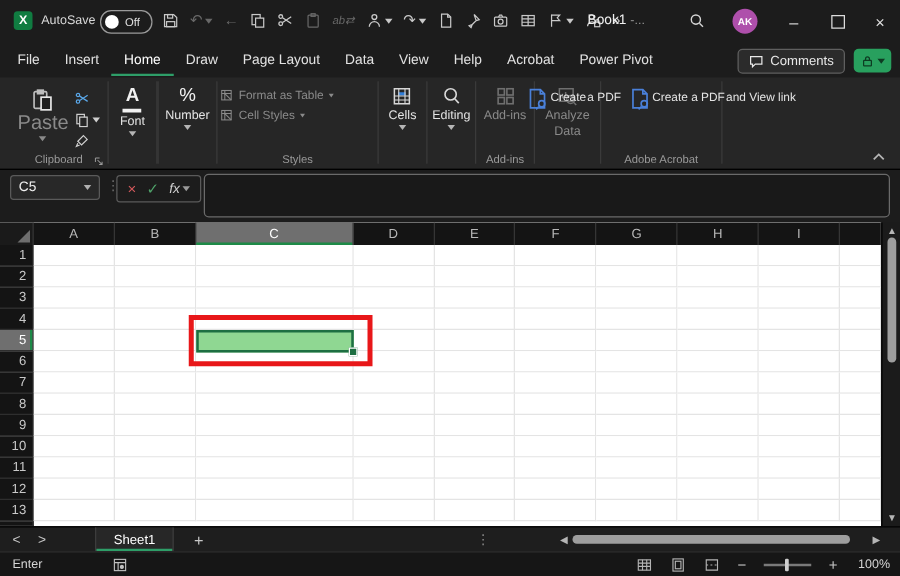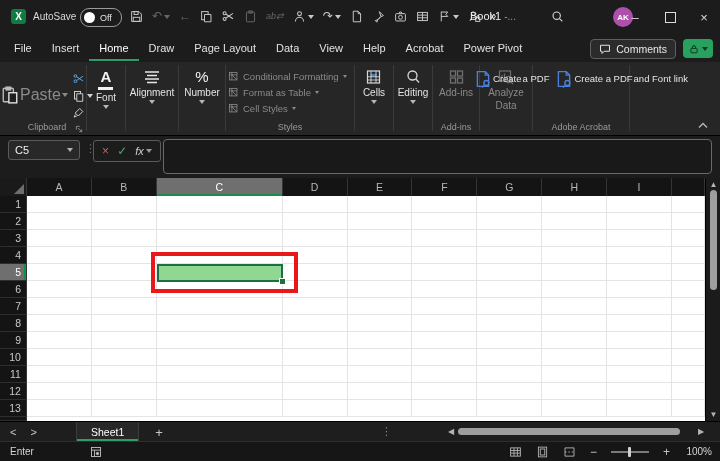--- a/index.html
+++ b/index.html
@@ -18,21 +18,21 @@
   #autosave-state{font-size:9px;color:#e0e0e0;margin-left:5px;}
   #qat{position:absolute;left:130px;top:8px;display:flex;align-items:center;gap:9px;height:17px;color:#c9c9c9;}
   .qat-btn{display:inline-flex;align-items:center;gap:2px;font-size:12px;line-height:13px;}
   .qat-btn.dim{color:#686868;}
   .gl{font-size:12px;line-height:13px;}
   .gl.ab{font-size:9px;font-style:italic;}
   #doc-title{position:absolute;left:470px;top:10px;font-size:11px;color:#f0f0f0;white-space:nowrap;}
   #doc-title .sfx{color:#9a9a9a;font-size:10px;}
   #search-btn{position:absolute;left:551px;top:10px;color:#d5d5d5;}
   #avatar{position:absolute;left:586px;top:7px;width:20px;height:20px;border-radius:50%;background:#ae4fab;
-          color:#fff;font-size:8px;font-weight:bold;display:flex;align-items:center;justify-content:center;margin-left:27px;}
+          color:#fff;font-size:8px;font-weight:bold;display:flex;align-items:center;justify-content:center;}
   .winbtn{position:absolute;top:0;width:34px;height:34px;display:flex;align-items:center;justify-content:center;color:#dcdcdc;font-size:13px;}
   #min-btn{left:618px;} #max-btn{left:653px;} #close-btn{left:688px;width:32px;}
   #max-box{width:9px;height:9px;border:1px solid #dcdcdc;}
 
   
   #menubar{position:absolute;left:0;top:34px;width:720px;height:28px;background:#1c1c1c;}
   #menu-tabs{position:absolute;left:4px;top:0;height:28px;display:flex;align-items:center;}
   .mtab{padding:0 10px;font-size:11px;color:#e2e2e2;height:26px;line-height:26px;}
   .mtab.active{color:#fff;box-shadow:inset 0 -2px 0 #2e9e68;}
   #comments-btn{position:absolute;right:44px;top:5px;height:18px;padding:0 8px;border:1px solid #5f5f5f;border-radius:4px;
@@ -45,21 +45,21 @@
   .rgroup{display:flex;flex-direction:column;align-items:center;position:relative;}
   .rsep{width:1px;background:#3a3a3a;margin:3px 0 4px 0;}
   .rcontent{flex:1;display:flex;align-items:flex-start;justify-content:center;width:100%;padding-top:5px;box-sizing:border-box;}
   .glabel{font-size:9px;color:#9a9a9a;height:14px;line-height:12px;}
   .bigbtn{display:flex;flex-direction:column;align-items:center;gap:2px;padding-top:2px;}
   .bigbtn .blabel{font-size:10px;color:#e4e4e4;line-height:11px;text-align:center;}
   .bigbtn .tri{color:#b5b5b5;}
   .dimtxt{color:#8a8a8a !important;}
   #grp-clipboard{width:78px;}
   #clip-cols{display:flex;gap:5px;padding-top:4px;}
-  #paste-stack{display:flex;flex-direction:row;align-items:center;gap:1px;}
+  #paste-stack{display:flex;flex-direction:column;align-items:center;gap:1px;}
   #clip-mini{display:flex;flex-direction:column;gap:4px;padding-top:1px;}
   .mini-row{display:flex;align-items:center;gap:2px;height:13px;color:#cfcfcf;}
   #launcher{position:absolute;right:3px;bottom:2px;color:#9a9a9a;}
   #grp-font{width:38px;} #grp-align{width:52px;} #grp-number{width:46px;}
   #bigA{font-size:15px;font-weight:bold;color:#f2f2f2;line-height:15px;}
   #bigA-bar{width:15px;height:3px;background:#f2f2f2;margin-top:1px;}
   #pct{font-size:15px;color:#f2f2f2;line-height:16px;}
   #grp-styles{width:128px;}
   #styles-rows{display:flex;flex-direction:column;gap:3px;padding-top:3px;align-self:flex-start;padding-left:2px;}
   .srow{display:flex;align-items:center;gap:4px;font-size:9.5px;color:#8a8a8a;height:13px;white-space:nowrap;}
@@ -335,56 +335,36 @@
         <div class="bigbtn">
           <span id="bigA">A</span>
           <span id="bigA-bar"></span>
           <span class="blabel">Font</span>
           <span class="tri"></span>
         </div>
       </div>
     </div>
     <div class="rsep"></div>
 
-    <div class="rgroup" id="grp-align">
-      <div class="rcontent">
-        <div class="bigbtn">
-          <svg width="18" height="16" viewBox="0 0 18 16" stroke="#e8e8e8" stroke-width="1.4">
-              <path d="M2 3 H16 M4 6.5 H14 M2 10 H16 M4 13.5 H14"></path>
-            </svg>
-          <span class="blabel">Alignment</span>
-          <span class="tri"></span>
-        </div>
-      </div>
-    </div>
     <div class="rsep"></div>
 
     <div class="rgroup" id="grp-number">
       <div class="rcontent">
         <div class="bigbtn">
           <span id="pct">%</span>
           <span class="blabel">Number</span>
           <span class="tri"></span>
         </div>
       </div>
     </div>
     <div class="rsep"></div>
 
     <div class="rgroup" id="grp-styles">
       <div class="rcontent" style="justify-content:flex-start;">
         <div id="styles-rows">
-            <div class="srow" style="color: rgb(138, 138, 138);">
-              <svg width="11" height="11" viewBox="0 0 16 16" fill="none" stroke="currentColor" stroke-width="1.2">
-                <rect x="2" y="2" width="11" height="11"></rect>
-                <path d="M2 5.6 H13 M5.6 2 V13"></path>
-                <path d="M5.6 5.6 L13 13"></path>
-              </svg>
-              <span>Conditional Formatting</span>
-              <span class="tri"></span>
-            </div>
             <div class="srow" style="color: rgb(138, 138, 138);">
               <svg width="11" height="11" viewBox="0 0 16 16" fill="none" stroke="currentColor" stroke-width="1.2">
                 <rect x="2" y="2" width="11" height="11"></rect>
                 <path d="M2 5.6 H13 M5.6 2 V13"></path>
                 <path d="M5.6 5.6 L13 13"></path>
               </svg>
               <span>Format as Table</span>
               <span class="tri"></span>
             </div>
             <div class="srow" style="color: rgb(138, 138, 138);">
@@ -477,21 +457,21 @@
             <span class="blabel">a PDF</span>
           </div>
           <div class="pdfbtn">
             <svg width="18" height="18" viewBox="0 0 16 16" fill="none" stroke="#4a80d9" stroke-width="1.2">
                 <path d="M3 1.5 h7 l3 3 v10 h-10 z"></path>
                 <path d="M10 1.5 v3 h3"></path>
                 <circle cx="11" cy="11.5" r="2.2"></circle>
                 <path d="M9 13.5 l-2 2"></path>
               </svg>
             <span class="blabel">Create a PDF</span>
-            <span class="blabel">and Font link</span>
+            <span class="blabel">and View link</span>
           </div>
         </div>
       </div>
       <span class="glabel">Adobe Acrobat</span>
     </div>
     <div class="rsep"></div>
 
     <span id="ribbon-collapse">
       <svg width="10" height="7" viewBox="0 0 10 7" fill="none" stroke="currentColor" stroke-width="1.4">
           <path d="M1 5.5 L5 1.5 L9 5.5"></path>

